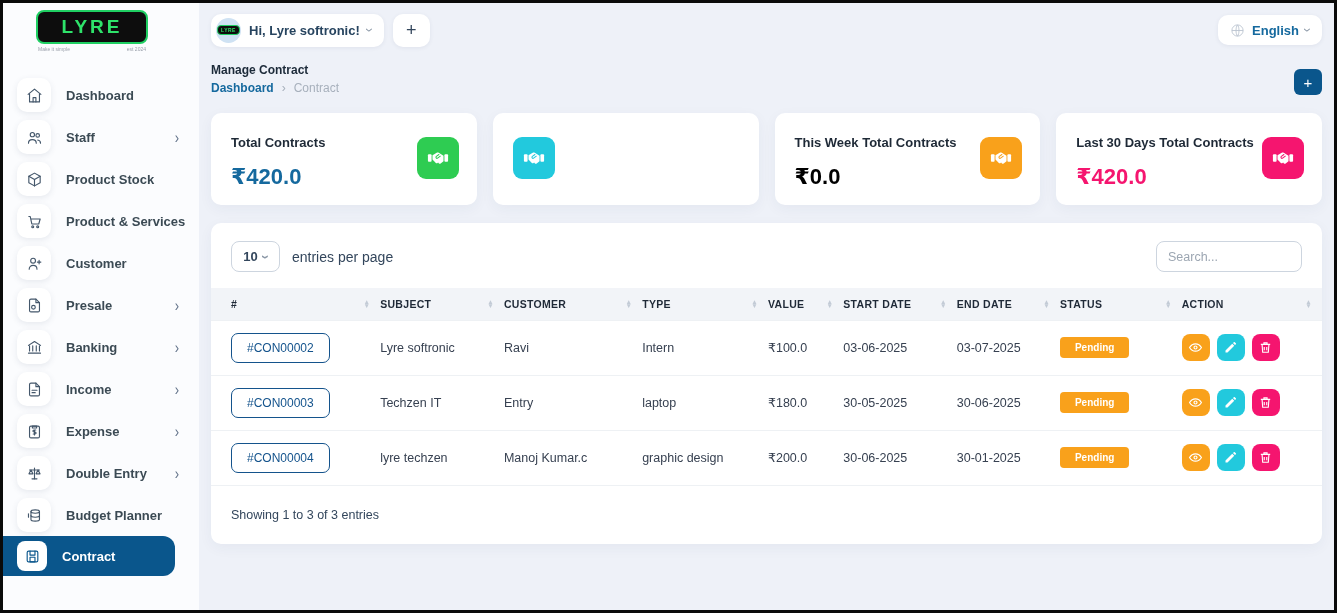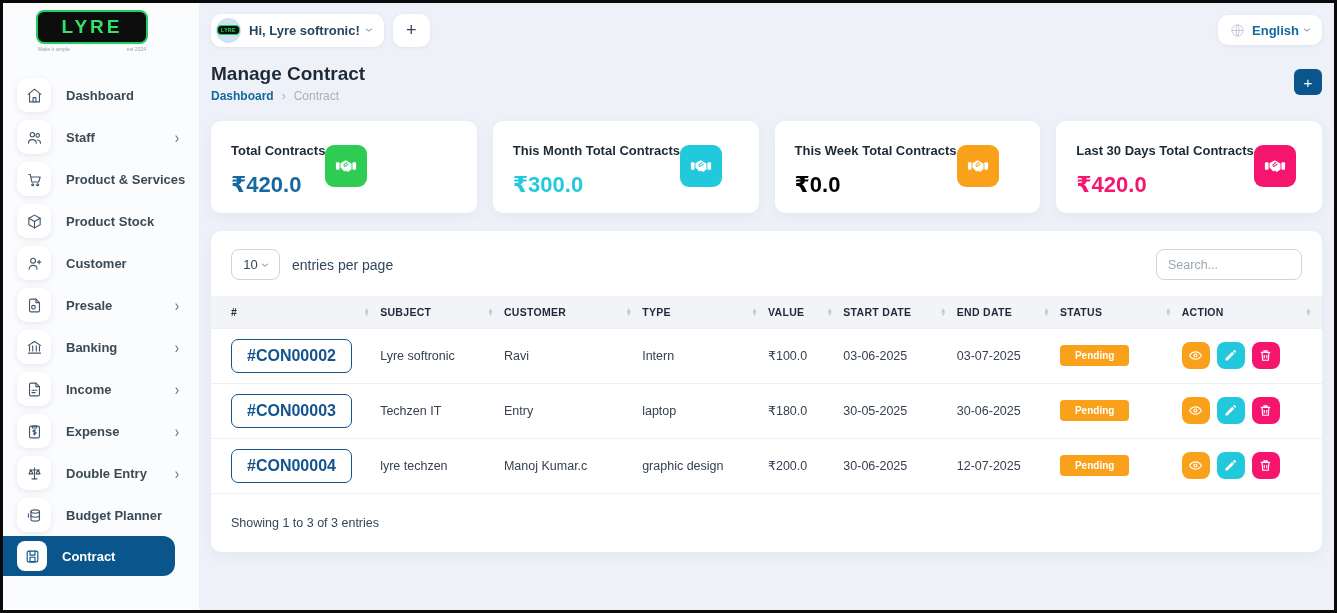--- a/index.html
+++ b/index.html
@@ -55,67 +55,67 @@
     box-shadow:0 1px 4px rgba(50,70,100,.08); font-size:18px; color:#33465c; cursor:pointer;
   }
   .lang-pill {
     margin-left:auto; background:#ffffff; border-radius:10px; height:30px; display:flex;
     align-items:center; gap:7px; padding:0 12px; box-shadow:0 1px 4px rgba(50,70,100,.08); cursor:pointer;
   }
   .lang-pill svg { width:15px; height:15px; stroke:#b9c2cf; fill:none; stroke-width:1.4; }
   .lang-label { font-size:13px; color:#15699e; font-weight:600; }
   
   .page-head { display:flex; align-items:flex-end; margin-top:14px; }
-  .page-title { font-size:19px; font-weight:bold; color:#1c2a39; }
+  .page-title { font-size:12px; font-weight:bold; color:#1c2a39; }
   .breadcrumb { font-size:12px; margin-top:4px; display:flex; gap:8px; align-items:center; }
   .bc-link { color:#15699e; font-weight:600; cursor:pointer; }
   .bc-sep { color:#a7b0bc; }
   .bc-current { color:#a7b0bc; }
   .page-add {
     margin-left:auto; background:#0a568c; border:none; color:#fff; width:28px; height:26px;
     border-radius:6px; font-size:15px; cursor:pointer; align-self:flex-start; margin-top:6px;
   }
   
   .stats { display:grid; grid-template-columns:repeat(4,1fr); gap:16px; margin-top:18px; }
   .stat-card {
     background:#ffffff; border-radius:10px; padding:18px 18px 20px 20px; height:92px;
-    display:flex; justify-content:flex-start; box-shadow:0 4px 14px rgba(40,60,90,.05);
+    display:flex; justify-content:space-between; box-shadow:0 4px 14px rgba(40,60,90,.05);
   }
   .stat-label { font-size:13px; font-weight:bold; color:#1e2936; margin-top:4px; }
   .stat-value { font-size:22px; font-weight:bold; margin-top:14px; }
   .v-blue { color:#15699e; } .v-cyan { color:#22c9dd; } .v-orange { color:#000000; } .v-pink { color:#f5156f; }
   .stat-icon { width:42px; height:42px; border-radius:9px; display:flex; align-items:center; justify-content:center; align-self:center; }
   .stat-icon svg { width:22px; height:22px; }
   .bg-green { background:#2ecc52; --bg:#2ecc52; } .bg-cyan { background:#22c9dd; --bg:#22c9dd; }
   .bg-orange { background:#f9a11b; --bg:#f9a11b; } .bg-pink { background:#f5156f; --bg:#f5156f; }
   
   .table-card { background:#ffffff; border-radius:10px; margin-top:18px; padding:18px 0 6px; box-shadow:0 4px 14px rgba(40,60,90,.05); }
   .table-controls { display:flex; align-items:center; padding:0 20px 16px; }
   .entries-select {
     border:1px solid #cdd5df; border-radius:8px; height:31px; width:49px; display:flex;
-    align-items:center; justify-content:center; gap:6px; font-size:13px; color:#33465c; cursor:pointer; background:#fff;
+    align-items:center; justify-content:center; gap:6px; font-size:13px; color:#33465c; cursor:pointer; background:#fff;font-weight:bold;
   }
   .entries-label { font-size:14px; color:#33465c; margin-left:12px; }
   .search-input {
     margin-left:auto; border:1px solid #cdd5df; border-radius:8px; height:31px; width:146px;
     padding:0 11px; font-size:12.5px; color:#33465c; outline:none; background:#fff;
     font-family:"Liberation Sans","DejaVu Sans",sans-serif;
   }
   .search-input::placeholder { color:#9ca6b2; }
   table { width:100%; border-collapse:collapse; table-layout:fixed; }
   thead tr { background:#f2f4f8; }
   th { font-size:10.5px; font-weight:bold; color:#1f2937; text-transform:uppercase; text-align:left; height:32px; letter-spacing:.3px; }
   th .th-inner { display:flex; align-items:center; }
   .sort { margin-left:auto; margin-right:10px; display:flex; flex-direction:column; line-height:.62; font-size:6.5px; color:#c3cbd6; cursor:pointer; }
   th:first-child, td:first-child { padding-left:20px; }
   tbody tr { border-bottom:1px solid #eef1f4; }
   tbody tr:first-child { border-top:1px solid #eef1f4; }
   td { height:55px; font-size:12.5px; color:#374151; }
   .cid-btn {
-    background:#fff; border:1px solid #14538c; color:#14538c; font-weight:700; font-size:16px;
+    background:#fff; border:1px solid #14538c; color:#14538c; font-weight:400; font-size:12px;
     border-radius:7px; padding:7px 15px; cursor:pointer; font-family:inherit;
   }
   .badge {
     display:inline-block; background:#f9a11b; color:#fff; font-size:10px; font-weight:bold;
     padding:5px 15px; border-radius:4px;
   }
   .actions { display:flex; gap:7px; }
   .act-btn { width:28px; height:27px; border:none; border-radius:8px; display:flex; align-items:center; justify-content:center; cursor:pointer; }
   .act-btn svg { width:15px; height:15px; }
   .table-footer { font-size:12.5px; color:#33465c; padding:22px 20px 16px; }
@@ -152,35 +152,35 @@
             <circle cx="16.5" cy="9" r="2.5"></circle>
             <path d="M16.5 15.6c2.3.4 4 2.1 4 4.4"></path>
           </svg>
         </span>
       <span class="nav-label">Staff</span>
       <span class="nav-caret">›</span>
     </div>
     <div class="nav-item">
       <span class="icon-chip">
           <svg viewBox="0 0 24 24">
+            <path d="M12 3l8 4.5v9L12 21l-8-4.5v-9z"></path>
+            <path d="M4 7.5l8 4.5 8-4.5M12 12v9"></path>
+          </svg>
+        </span>
+      <span class="nav-label">Product Stock</span>
+    </div>
+    <div class="nav-item">
+      <span class="icon-chip">
+          <svg viewBox="0 0 24 24">
             <circle cx="9.5" cy="19.5" r="1.4"></circle>
             <circle cx="16.5" cy="19.5" r="1.4"></circle>
             <path d="M4 5h2l2.2 10.5H18L20 8.5H7"></path>
           </svg>
         </span>
       <span class="nav-label">Product &amp; Services</span>
-    </div>
-    <div class="nav-item">
-      <span class="icon-chip">
-          <svg viewBox="0 0 24 24">
-            <path d="M12 3l8 4.5v9L12 21l-8-4.5v-9z"></path>
-            <path d="M4 7.5l8 4.5 8-4.5M12 12v9"></path>
-          </svg>
-        </span>
-      <span class="nav-label">Product Stock</span>
     </div>
     <div class="nav-item">
       <span class="icon-chip">
           <svg viewBox="0 0 24 24">
             <circle cx="10" cy="8" r="3.4"></circle>
             <path d="M4.5 20c0-3.2 2.5-5.3 5.5-5.3S15.5 16.8 15.5 20"></path>
             <path d="M18.5 7.5v5M16 10h5"></path>
           </svg>
         </span>
       <span class="nav-label">Customer</span>
@@ -305,24 +305,20 @@
       <span class="stat-icon bg-green">
         <svg viewBox="0 0 24 24">
             <rect x="1" y="8" width="4" height="8" rx="1" fill="#fff"></rect>
             <rect x="19" y="8" width="4" height="8" rx="1" fill="#fff"></rect>
             <path fill="#fff" d="M6 9l4.6-2.7c.7-.4 1.6-.35 2.25.1L18 9.6v5.9l-3.1 2.5c-.55.45-1.35.4-1.85-.1l-.95-.95-.6.5c-.55.45-1.35.42-1.85-.08L6 13.7z"></path>
             <path d="M13 8.2l-2.8 2.1c-.5.4-.6 1.1-.2 1.6.4.5 1.1.6 1.6.25L14.5 10" fill="none" style="stroke:var(--bg)" stroke-width="1.1" stroke-linecap="round"></path>
           </svg>
       </span>
     </div>
     <div class="stat-card">
-      <div>
-        <div class="stat-label">This Month Total Contracts</div>
-        <div class="stat-value v-cyan">₹300.0</div>
-      </div>
       <span class="stat-icon bg-cyan">
         <svg viewBox="0 0 24 24">
             <rect x="1" y="8" width="4" height="8" rx="1" fill="#fff"></rect>
             <rect x="19" y="8" width="4" height="8" rx="1" fill="#fff"></rect>
             <path fill="#fff" d="M6 9l4.6-2.7c.7-.4 1.6-.35 2.25.1L18 9.6v5.9l-3.1 2.5c-.55.45-1.35.4-1.85-.1l-.95-.95-.6.5c-.55.45-1.35.42-1.85-.08L6 13.7z"></path>
             <path d="M13 8.2l-2.8 2.1c-.5.4-.6 1.1-.2 1.6.4.5 1.1.6 1.6.25L14.5 10" fill="none" style="stroke:var(--bg)" stroke-width="1.1" stroke-linecap="round"></path>
           </svg>
       </span>
     </div>
     <div class="stat-card">
@@ -523,21 +519,21 @@
             </span>
           </td>
         </tr>
         <tr>
           <td><button class="cid-btn">#CON00004</button></td>
           <td>lyre techzen</td>
           <td>Manoj Kumar.c</td>
           <td>graphic design</td>
           <td>₹200.0</td>
           <td>30-06-2025</td>
-          <td>12-07-2025</td>
+          <td>30-01-2025</td>
           <td><span class="badge">Pending</span></td>
           <td>
             <span class="actions">
               <button class="act-btn bg-orange">
                   <svg viewBox="0 0 24 24" fill="none" stroke="#fff" stroke-width="1.9">
                     <path d="M2.5 12S6 6.2 12 6.2 21.5 12 21.5 12 18 17.8 12 17.8 2.5 12 2.5 12z"></path>
                     <circle cx="12" cy="12" r="2.4"></circle>
                   </svg>
                 </button>
               <button class="act-btn bg-cyan">

